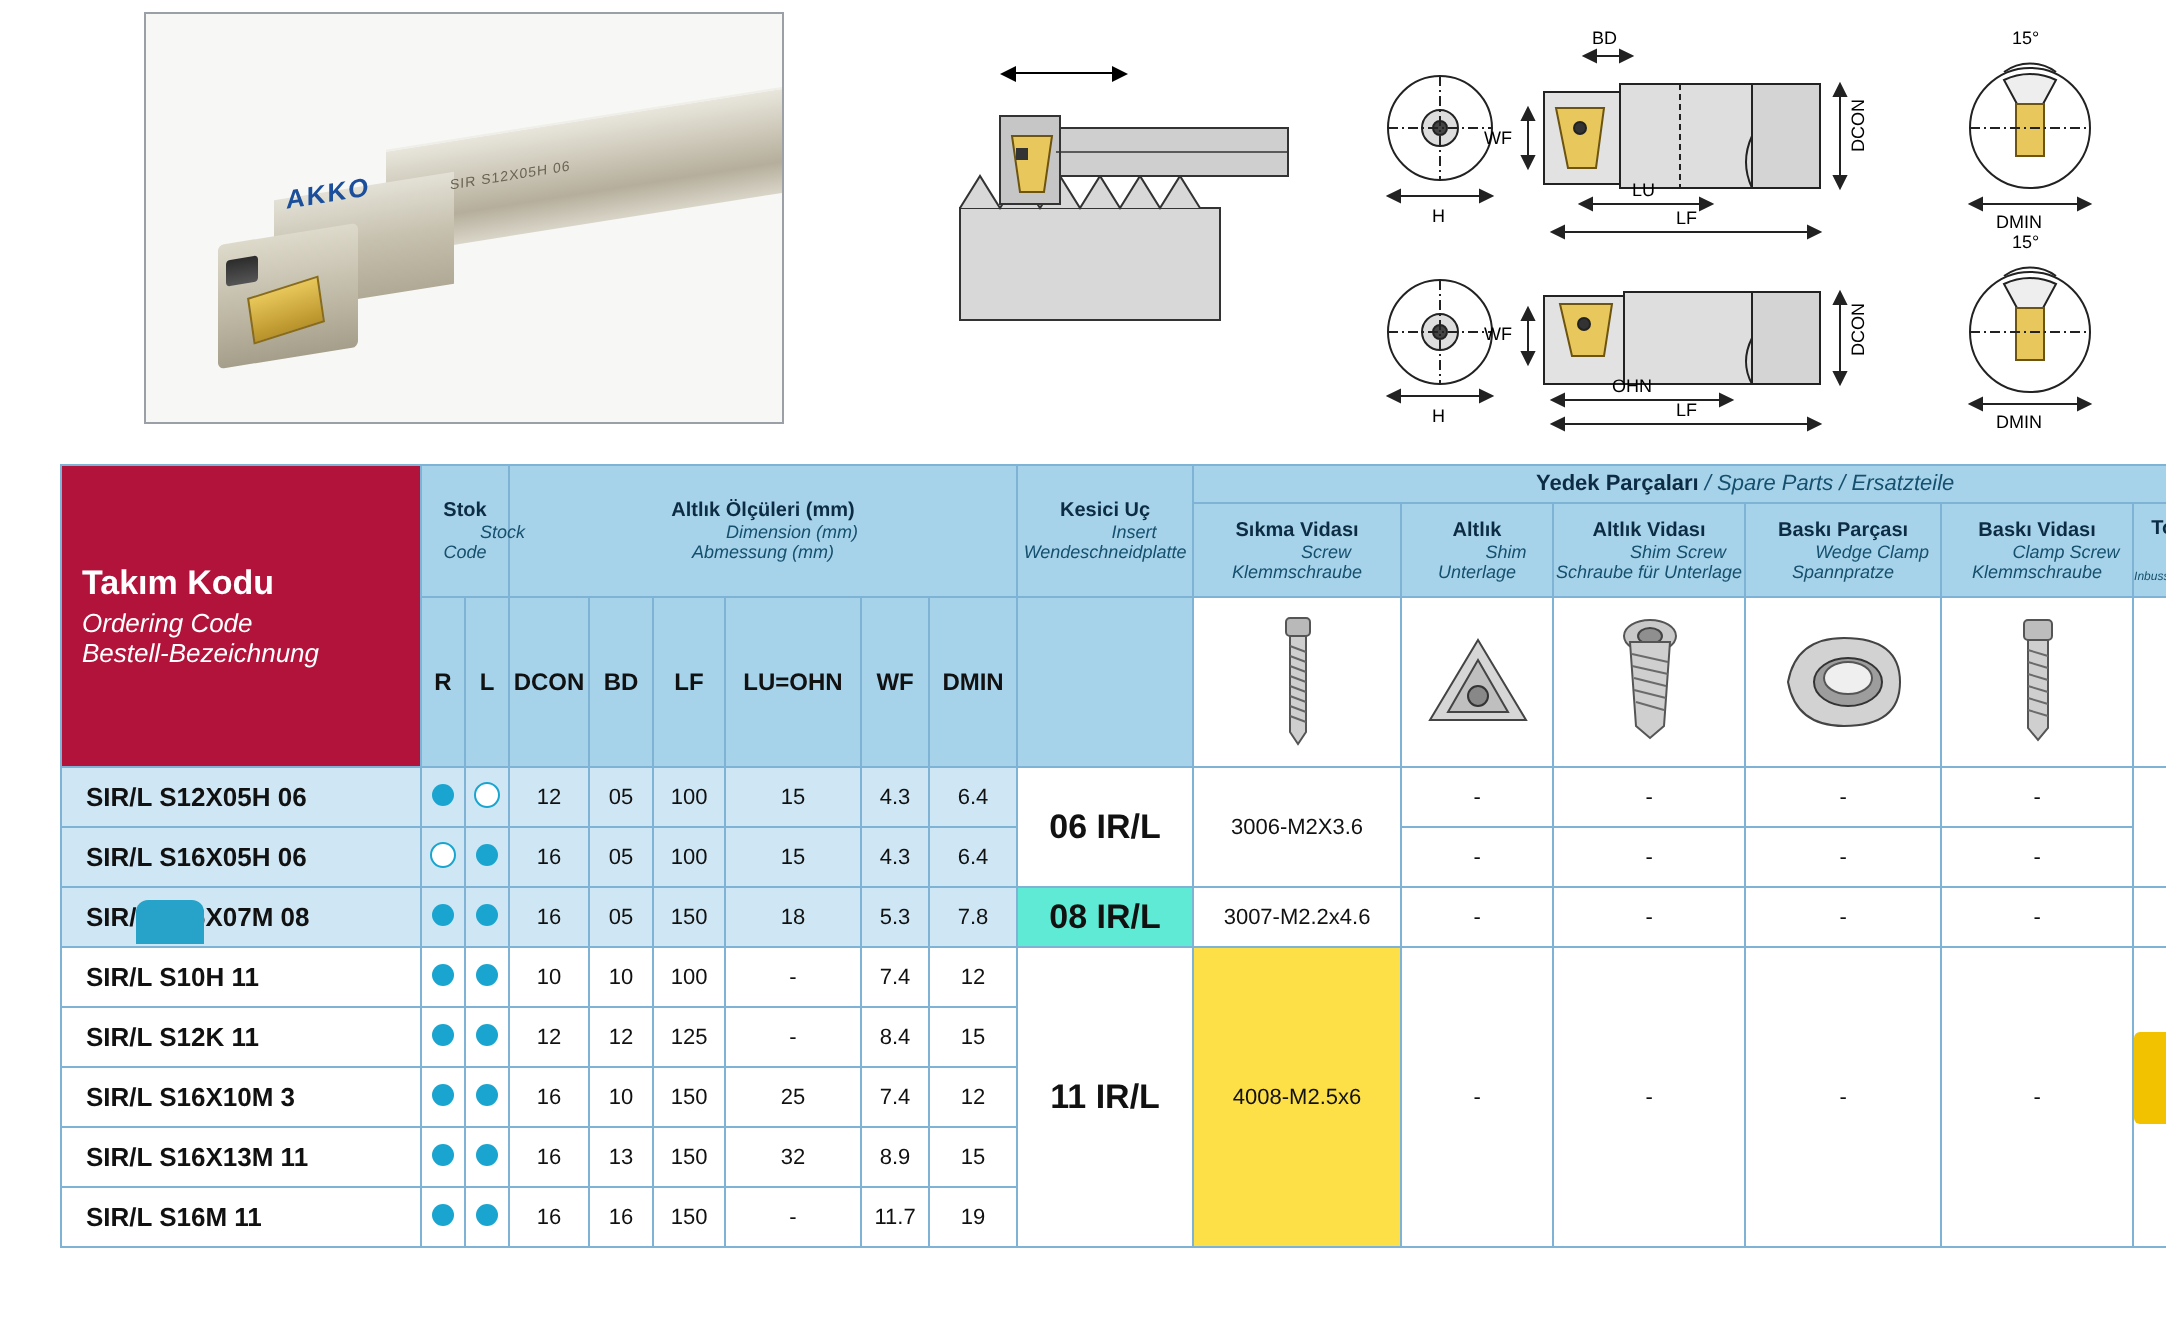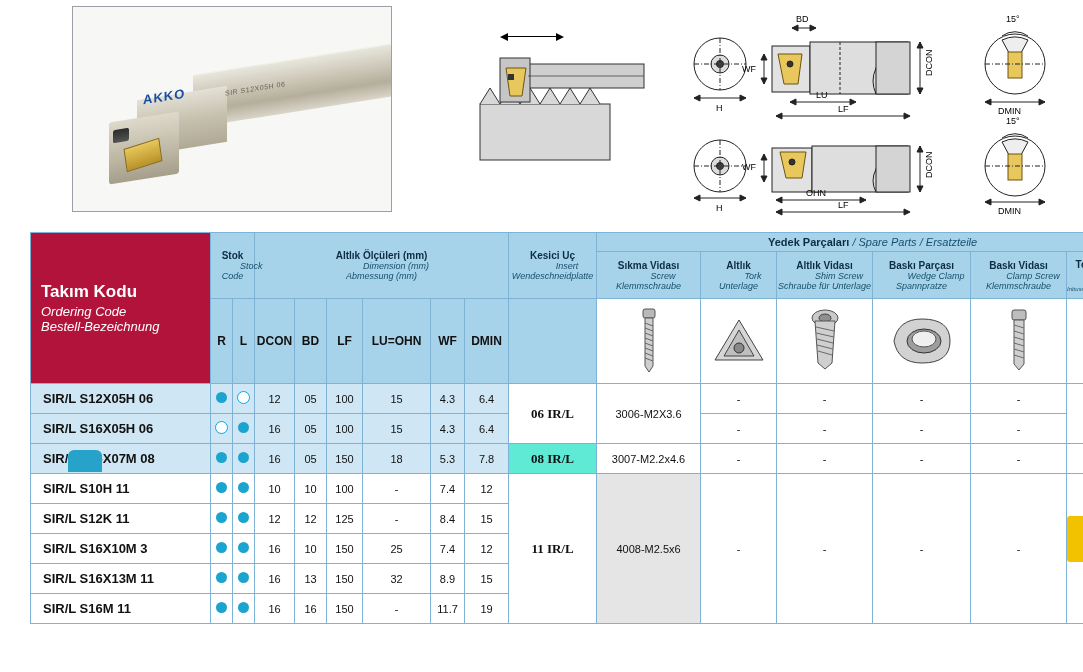--- a/index.html
+++ b/index.html
@@ -105,21 +105,21 @@
   .row-plain{background:#ffffff;}
   .code-cell{text-align:left !important;padding-left:12px !important;font-weight:bold;font-size:13px;}
   .dot{display:inline-block;width:11px;height:11px;border-radius:50%;}
   .dot.full{background:#19a5cf;}
   .dot.empty{background:#ffffff;border:1px solid #19a5cf;}
   .rowh{height:30px;}
 
   .icon-cell{height:84px;background:#fff;}
   .icon-cell svg{display:block;margin:0 auto;}
 
-  .insert-grp{font-weight:bold;font-size:13px;font-family:Liberation Serif, serif;}
+  .insert-grp{font-weight:bold;font-size:17px;}
   .small-val{font-size:11px;margin-left:43px;}
   .dim-head-top{background:#a7d3ea;font-size:10px;}
   .spare-top{background:#a7d3ea;font-weight:bold;font-size:11px;}
   .spare-top i{font-weight:normal;color:#15506e;}
   .yellow-tab{
     position:absolute;right:0;top:516px;width:16px;height:46px;background:#f2c200;
     border-radius:3px 0 0 3px;
   }
 </style>
 </head>
@@ -318,21 +318,21 @@
     </tr>
 
     <tr>
       <td class="hdr-blue" style="height:46px">
         <span class="t1">Sıkma Vidası</span>
         <span class="t2">Screw</span>
         <span class="t3">Klemmschraube</span>
       </td>
       <td class="hdr-blue">
         <span class="t1">Altlık</span>
-        <span class="t2">Tork</span>
+        <span class="t2">Shim</span>
         <span class="t3">Unterlage</span>
       </td>
       <td class="hdr-blue">
         <span class="t1">Altlık Vidası</span>
         <span class="t2">Shim Screw</span>
         <span class="t3">Schraube für Unterlage</span>
       </td>
       <td class="hdr-blue">
         <span class="t1">Baskı Parçası</span>
         <span class="t2">Wedge Clamp</span>
@@ -486,21 +486,21 @@
       <td class="code-cell">SIR/L S10H 11</td>
       <td><span class="dot full"></span></td>
       <td><span class="dot full"></span></td>
       <td>10</td>
       <td>10</td>
       <td>100</td>
       <td>-</td>
       <td>7.4</td>
       <td>12</td>
       <td class="insert-grp" rowspan="5" style="background:#fff">11 IR/L</td>
-      <td class="small-val" rowspan="5" style="background:#e5e5e5">4008-M2.5x6</td>
+      <td class="small-val" rowspan="5" style="background:#fde047">4008-M2.5x6</td>
       <td rowspan="5" style="background:#fff">-</td>
       <td rowspan="5" style="background:#fff">-</td>
       <td rowspan="5" style="background:#fff">-</td>
       <td rowspan="5" style="background:#fff">-</td>
       <td class="small-val" rowspan="5" style="background:#fff">82-T08</td>
     </tr>
 
     <tr class="rowh row-plain">
       <td class="code-cell">SIR/L S12K 11</td>
       <td><span class="dot full"></span></td>

